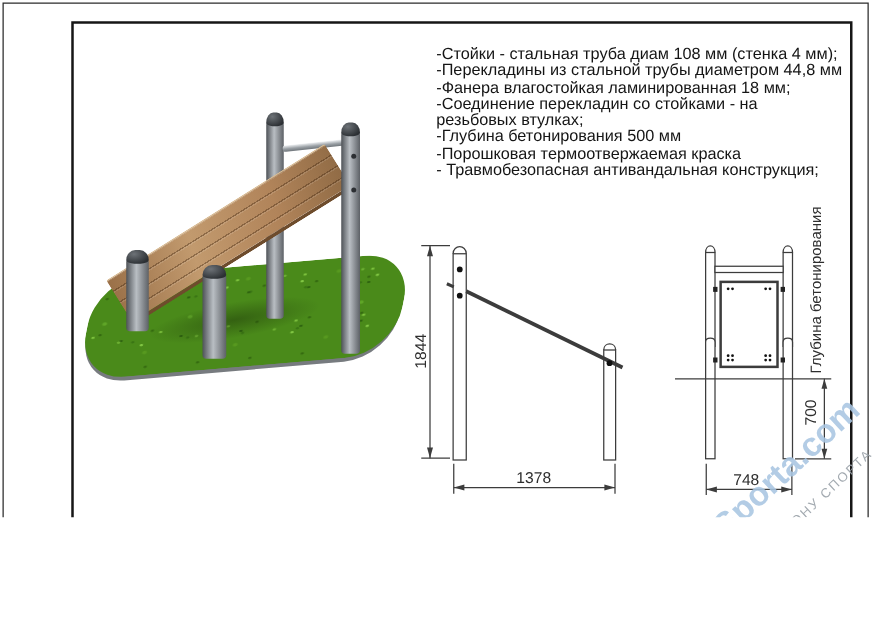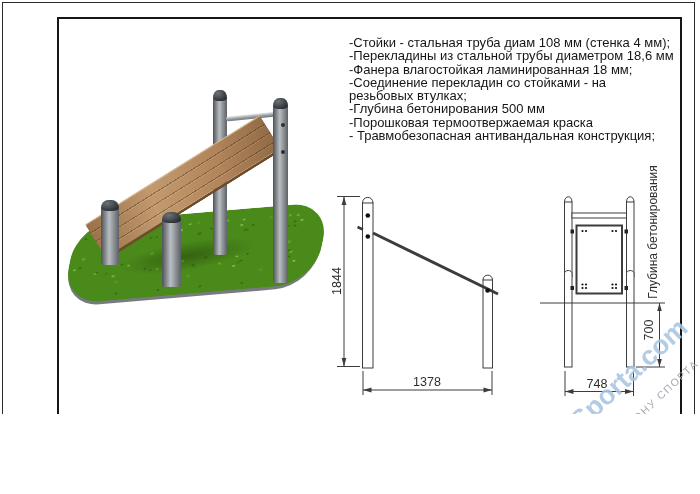--- a/index.html
+++ b/index.html
@@ -107,21 +107,21 @@
     <div class="post post-short-a">
         <span class="cap"></span>
       </div>
     <div class="post post-short-b">
         <span class="cap"></span>
       </div>
   </div>
 
   <div class="specs">
     <div>-Стойки - стальная труба диам 108 мм (стенка 4 мм);</div>
-    <div>-Перекладины из стальной трубы диаметром 18,6 мм</div>
+    <div>-Перекладины из стальной трубы диаметром 44,8 мм</div>
     <div>-Фанера влагостойкая ламинированная 18 мм;</div>
     <div>-Соединение перекладин со стойками - на</div>
     <div>резьбовых втулках;</div>
     <div>-Глубина бетонирования 500 мм</div>
     <div>-Порошковая термоотвержаемая краска</div>
     <div>- Травмобезопасная антивандальная конструкция;</div>
   </div>
 
   <svg class="overlay-svg" width="700" height="494" viewBox="0 0 700 494">
     <g stroke="#3c3c3c" stroke-width="1" fill="none">

